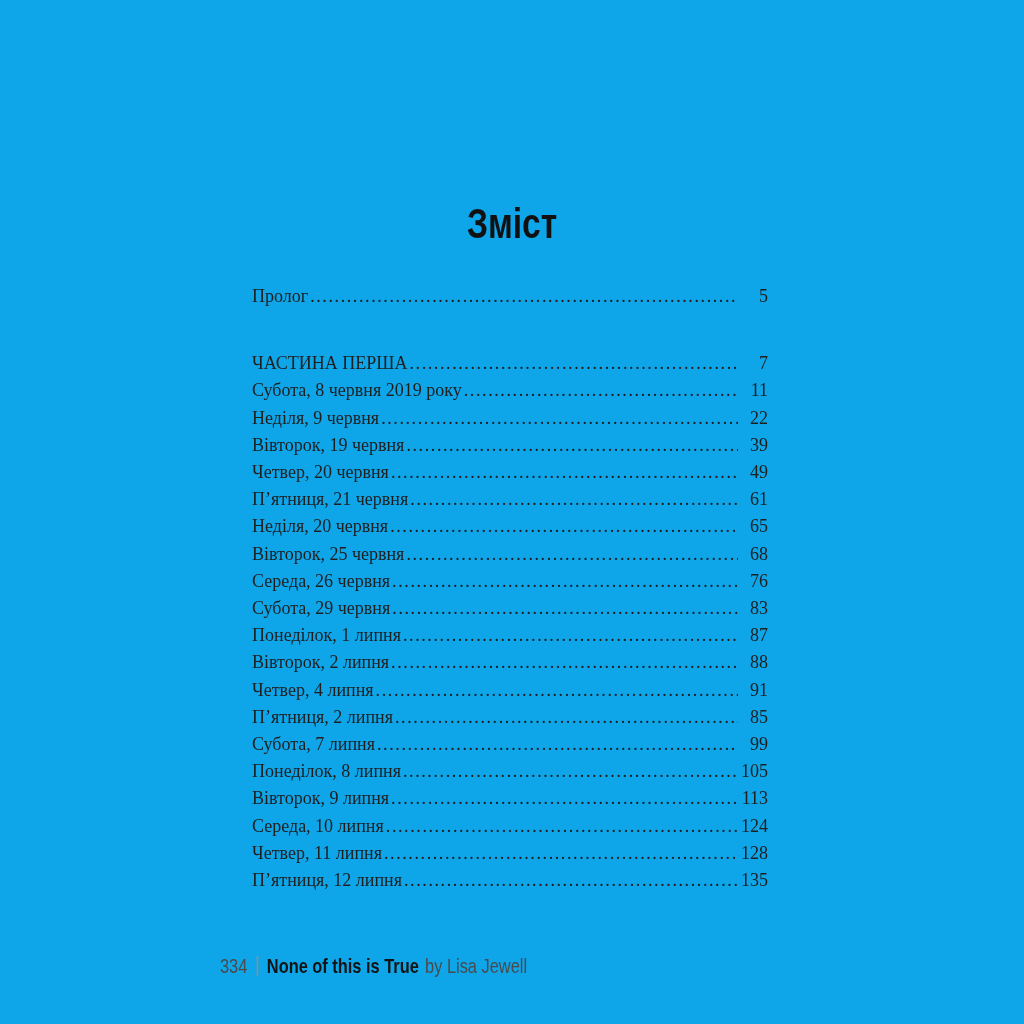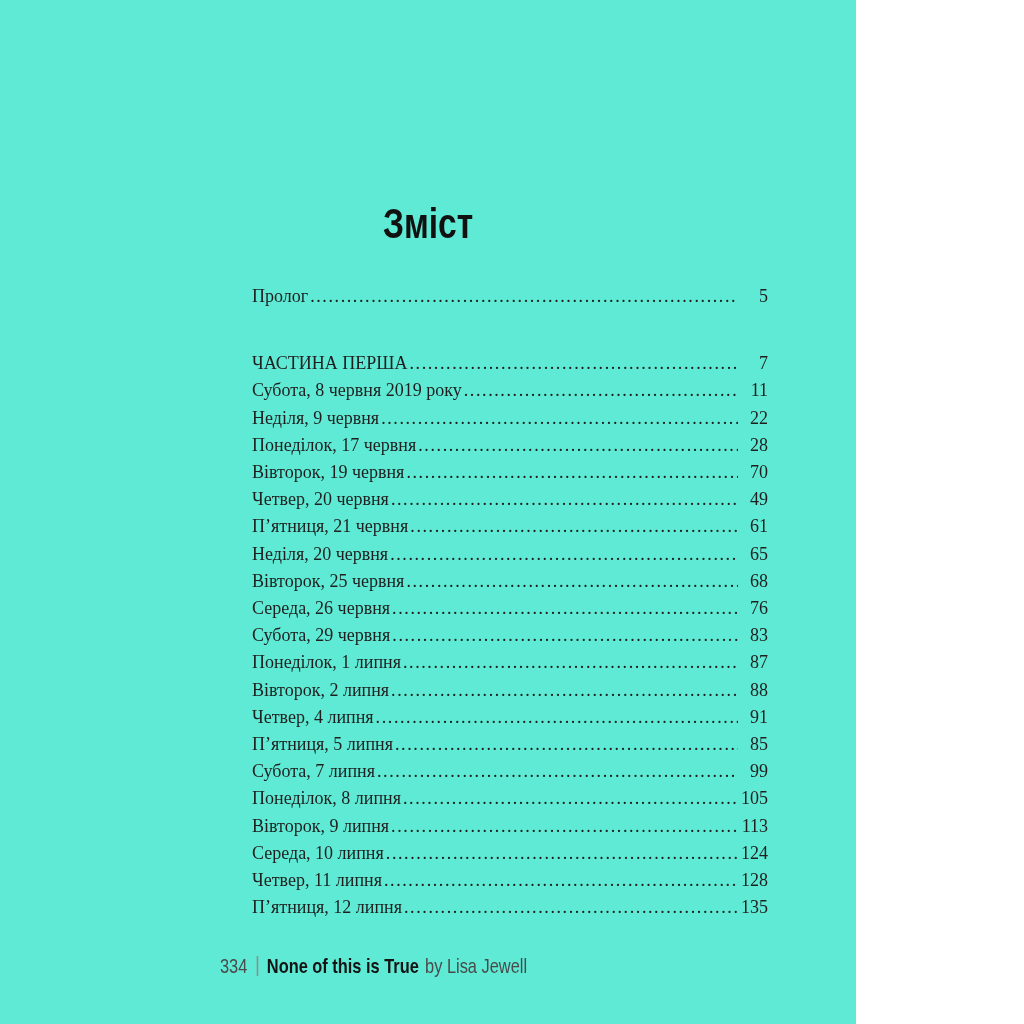--- a/index.html
+++ b/index.html
@@ -2,23 +2,23 @@
 <html><head>
 <meta charset="utf-8">
 <style>
   html, body {
     margin: 0;
     padding: 0;
     background: #ffffff;
   }
   .page {
     position: relative;
-    width: 856px;
+    width: 1024px;
     height: 1024px;
-    background: #5eead4;
+    background: #0ea5e9;
     overflow: hidden;
     font-family: "Liberation Serif", serif;
     color: #1f1f1f;
   }
   .title {
     position: absolute;
     top: 170px;
     left: 0;
     right: 0;
     text-align: center;
@@ -130,30 +130,25 @@
         <span class="dots"></span>
         <span class="pagenum">11</span>
       </div>
 
       <div class="toc-row">
         <span class="toc-label">Неділя, 9 червня</span>
         <span class="dots"></span>
         <span class="pagenum">22</span>
       </div>
 
-      <div class="toc-row">
-        <span class="toc-label">Понеділок, 17 червня</span>
-        <span class="dots"></span>
-        <span class="pagenum">28</span>
-      </div>
 
       <div class="toc-row">
         <span class="toc-label">Вівторок, 19 червня</span>
         <span class="dots"></span>
-        <span class="pagenum">70</span>
+        <span class="pagenum">39</span>
       </div>
 
 
       <div class="toc-row">
         <span class="toc-label">Четвер, 20 червня</span>
         <span class="dots"></span>
         <span class="pagenum">49</span>
       </div>
 
       <div class="toc-row">
@@ -198,21 +193,21 @@
         <span class="pagenum">88</span>
       </div>
 
       <div class="toc-row">
         <span class="toc-label">Четвер, 4 липня</span>
         <span class="dots"></span>
         <span class="pagenum">91</span>
       </div>
 
       <div class="toc-row">
-        <span class="toc-label">П’ятниця, 5 липня</span>
+        <span class="toc-label">П’ятниця, 2 липня</span>
         <span class="dots"></span>
         <span class="pagenum">85</span>
       </div>
 
       <div class="toc-row">
         <span class="toc-label">Субота, 7 липня</span>
         <span class="dots"></span>
         <span class="pagenum">99</span>
       </div>
 

